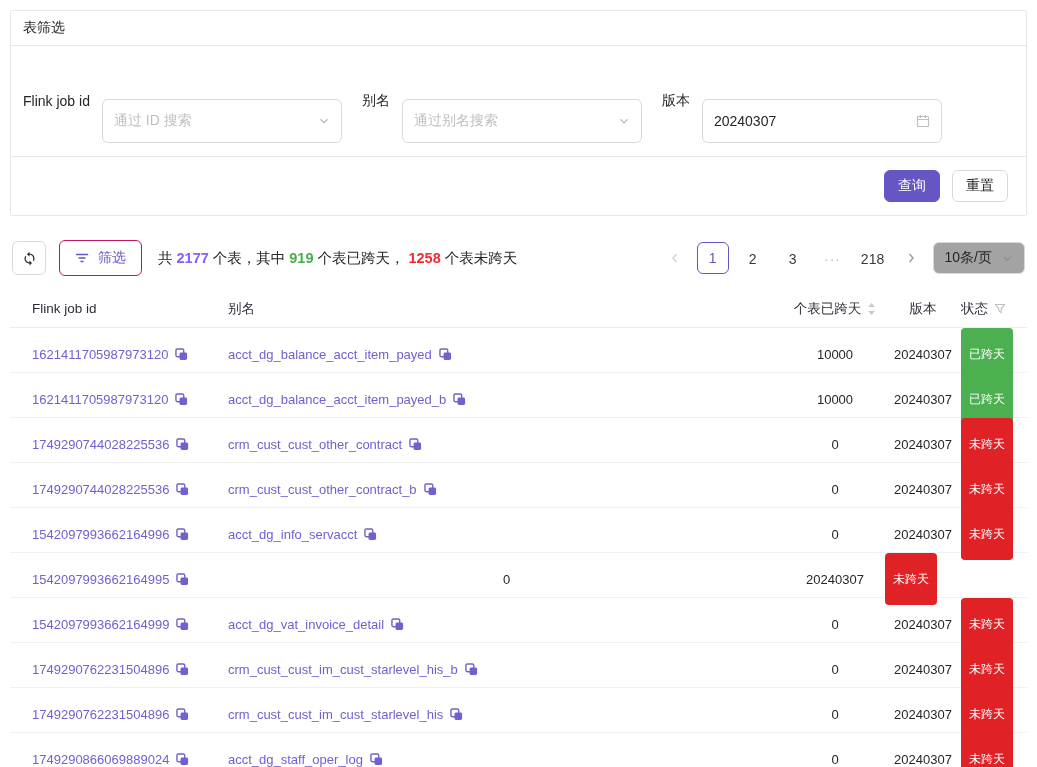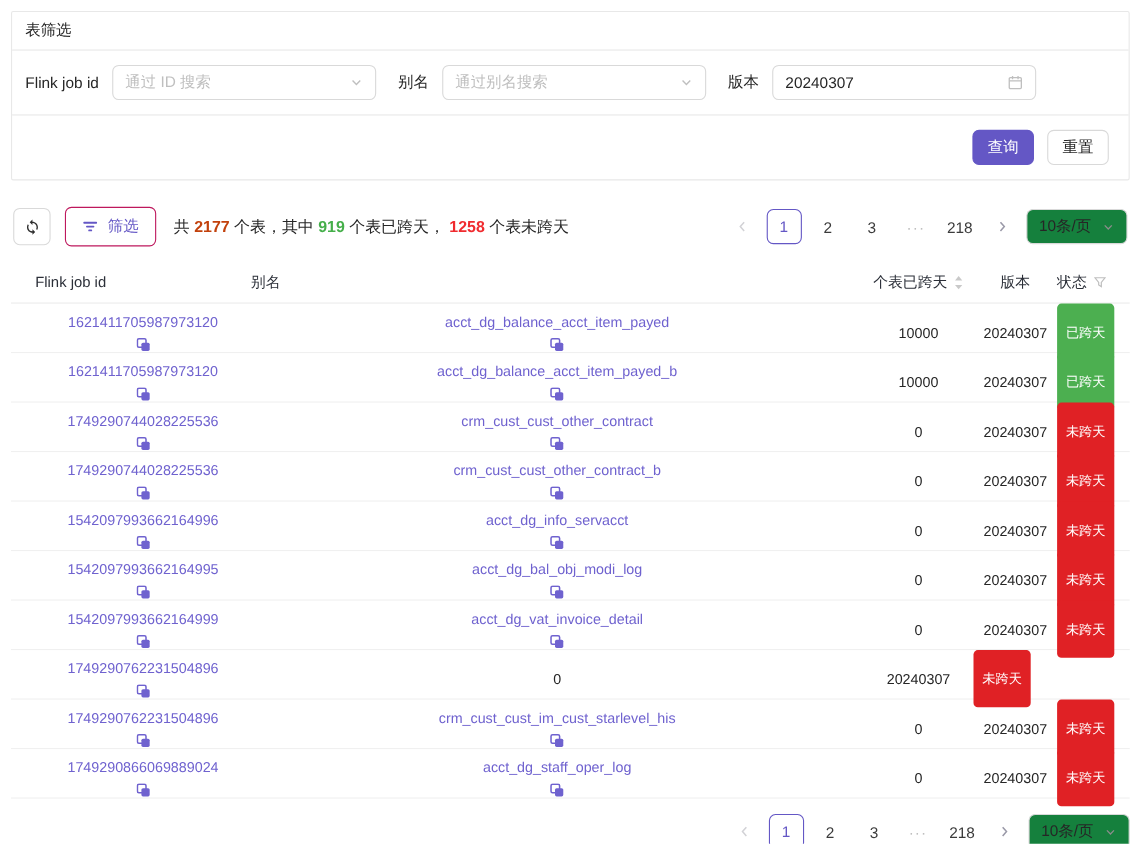--- a/index.html
+++ b/index.html
@@ -20,69 +20,69 @@
   .page{padding:10px;width:1037px;height:767px;}
 
   
   .filter-card{border:1px solid var(--border);border-radius:2px;}
   .card-title{padding:8px 12px;font-size:14px;color:var(--text);border-bottom:1px solid var(--border);}
   .card-fields{display:flex;align-items:center;padding:13px 12px;}
   .field{display:flex;align-items:center;}
   .field + .field{margin-left:20px;}
   .field-label{margin-right:12px;font-size:14px;color:var(--text);white-space:nowrap;}
   .select-box,.date-box{
-    width:240px;height:32px;border:1px solid var(--input-border);border-radius:6px;
+    width:240px;height:44px;border:1px solid var(--input-border);border-radius:6px;
     display:flex;align-items:center;justify-content:space-between;
-    padding:0 11px;background:#fff;cursor:pointer;
+    padding:0 11px;background:#fff;cursor:pointer;margin-top:40px;
   }
   .placeholder{color:var(--placeholder);font-size:14px;}
   .date-value{color:var(--text);font-size:14px;}
   .card-actions{border-top:1px solid var(--border);padding:13px 18px;display:flex;justify-content:flex-end;gap:12px;}
   .btn{height:32px;padding:0 13px;font-size:14px;border-radius:6px;cursor:pointer;
        font-family:inherit;border:1px solid var(--input-border);background:#fff;color:var(--text);}
   .btn-primary{background:var(--purple);border-color:var(--purple);color:#fff;}
 
   
   .toolbar{margin-top:24px;display:flex;align-items:center;padding:0 2px;}
   .icon-btn{width:34px;height:34px;border:1px solid var(--input-border);border-radius:6px;
             background:#fff;display:flex;align-items:center;justify-content:center;cursor:pointer;}
   .filter-btn{margin-left:13px;height:36px;padding:0 15px;border:1px solid #be185d;border-radius:6px;
               background:#fff;color:var(--purple);font-size:14px;font-family:inherit;
               display:flex;align-items:center;gap:9px;cursor:pointer;}
   .summary{margin-left:16px;font-size:14.5px;color:var(--text);white-space:nowrap;}
   .summary .num{font-weight:700;margin:0 4px;}
-  .num-blue{color:#c2410c;}
+  .num-blue{color:#8b5cf6;}
   .num-green{color:#45af4a;}
   .num-red{color:#f02b2f;}
 
   
   .pagination{margin-left:auto;display:flex;align-items:center;gap:8px;}
   .pg-item{min-width:32px;height:32px;line-height:32px;text-align:center;font-size:14px;
            color:#3b3b3b;border-radius:6px;cursor:pointer;user-select:none;background:#fff;border:1px solid transparent;}
   .pg-item.active{border:1px solid var(--purple);color:var(--purple);line-height:30px;}
   .pg-item.ellipsis{color:#bfbfbf;letter-spacing:1px;}
   .pg-arrow{width:28px;height:32px;display:flex;align-items:center;justify-content:center;cursor:pointer;}
   .pg-arrow.prev{color:#d2d2d6;}
   .pg-arrow.next{color:#9a99a8;}
   .pg-size{height:32px;border:1px solid var(--input-border);border-radius:6px;padding:0 11px;
-           display:flex;align-items:center;gap:10px;font-size:14px;color:var(--text);cursor:pointer;background:#15803d;}
+           display:flex;align-items:center;gap:10px;font-size:14px;color:var(--text);cursor:pointer;background:#a3a3a3;}
 
   
   .table{margin-top:14px;}
   .thead,.trow{
     display:grid;
     grid-template-columns:196px 1fr 100px 76px 56px;
     align-items:center;
     padding:0 10px 0 22px;
   }
   .thead{height:38px;border-bottom:1px solid #ececec;font-weight:500;font-size:13.5px;color:#2b2f38;}
   .th{display:flex;align-items:center;gap:6px;}
   .th.center{justify-content:center;}
   .trow{height:45px;border-bottom:1px solid var(--row-border);font-size:13px;}
-  .cell-link{display:flex;align-items:center;gap:7px;color:var(--link);flex-direction:column;}
+  .cell-link{display:flex;align-items:center;gap:7px;color:var(--link);}
   .link-text{cursor:pointer;}
   .copy-icon{display:inline-flex;color:var(--link);cursor:pointer;}
   .cell-center{text-align:center;color:var(--text);}
   .badge{display:inline-block;font-size:12px;line-height:16px;padding:18px 8px;border-radius:4px;color:#fff;white-space:nowrap;}
   .badge.success{background:#4caf50;}
   .badge.danger{background:#e02125;text-align:right;}
 
   .footer{margin-top:14px;display:flex;}
   svg{display:block;}
 </style>
@@ -355,29 +355,20 @@
   <div class="trow">
     <div class="cell-link">
       <span class="link-text">1542097993662164995</span>
       <span class="copy-icon">
         <svg width="13" height="13" viewBox="0 0 14 14">
                 <rect x="1" y="1" width="8.4" height="8.4" rx="1.5" fill="none" stroke="currentColor" stroke-width="1.5"></rect>
                 <rect x="4.9" y="4.9" width="8.1" height="8.1" rx="1.6" fill="currentColor"></rect>
               </svg>
       </span>
     </div>
-    <div class="cell-link">
-      <span class="link-text">acct_dg_bal_obj_modi_log</span>
-      <span class="copy-icon">
-        <svg width="13" height="13" viewBox="0 0 14 14">
-                <rect x="1" y="1" width="8.4" height="8.4" rx="1.5" fill="none" stroke="currentColor" stroke-width="1.5"></rect>
-                <rect x="4.9" y="4.9" width="8.1" height="8.1" rx="1.6" fill="currentColor"></rect>
-              </svg>
-      </span>
-    </div>
     <div class="cell-center">0</div>
     <div class="cell-center">20240307</div>
     <div>
       <span class="badge danger">未跨天</span>
     </div>
   </div>
 
   <div class="trow">
     <div class="cell-link">
       <span class="link-text">1542097993662164999</span>
@@ -400,20 +391,29 @@
     <div class="cell-center">0</div>
     <div class="cell-center">20240307</div>
     <div>
       <span class="badge danger">未跨天</span>
     </div>
   </div>
 
   <div class="trow">
     <div class="cell-link">
       <span class="link-text">1749290762231504896</span>
+      <span class="copy-icon">
+        <svg width="13" height="13" viewBox="0 0 14 14">
+                <rect x="1" y="1" width="8.4" height="8.4" rx="1.5" fill="none" stroke="currentColor" stroke-width="1.5"></rect>
+                <rect x="4.9" y="4.9" width="8.1" height="8.1" rx="1.6" fill="currentColor"></rect>
+              </svg>
+      </span>
+    </div>
+    <div class="cell-link">
+      <span class="link-text">crm_cust_cust_im_cust_starlevel_his_b</span>
       <span class="copy-icon">
         <svg width="13" height="13" viewBox="0 0 14 14">
                 <rect x="1" y="1" width="8.4" height="8.4" rx="1.5" fill="none" stroke="currentColor" stroke-width="1.5"></rect>
                 <rect x="4.9" y="4.9" width="8.1" height="8.1" rx="1.6" fill="currentColor"></rect>
               </svg>
       </span>
     </div>
     <div class="cell-center">0</div>
     <div class="cell-center">20240307</div>
     <div>

